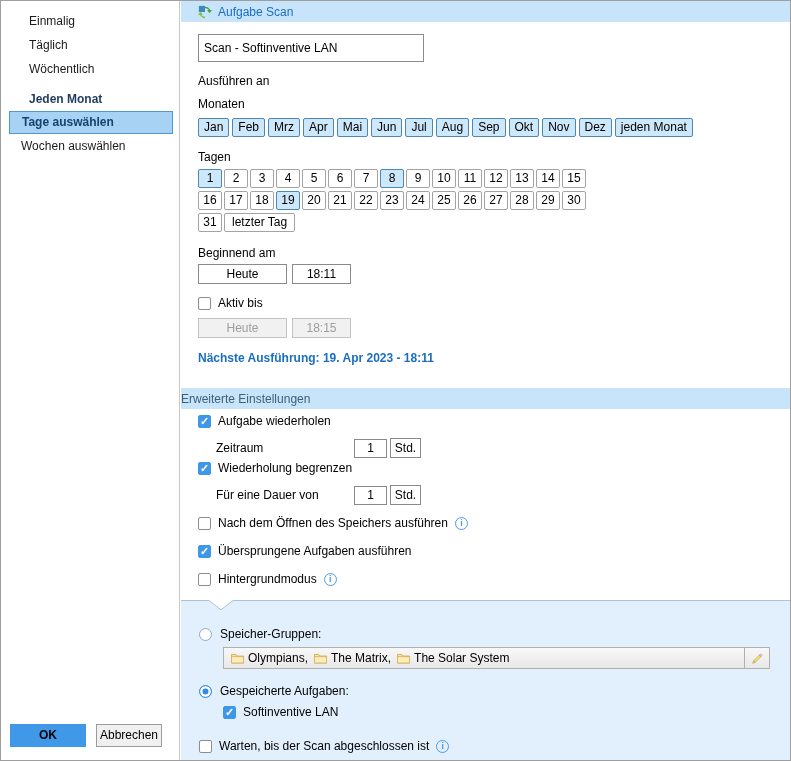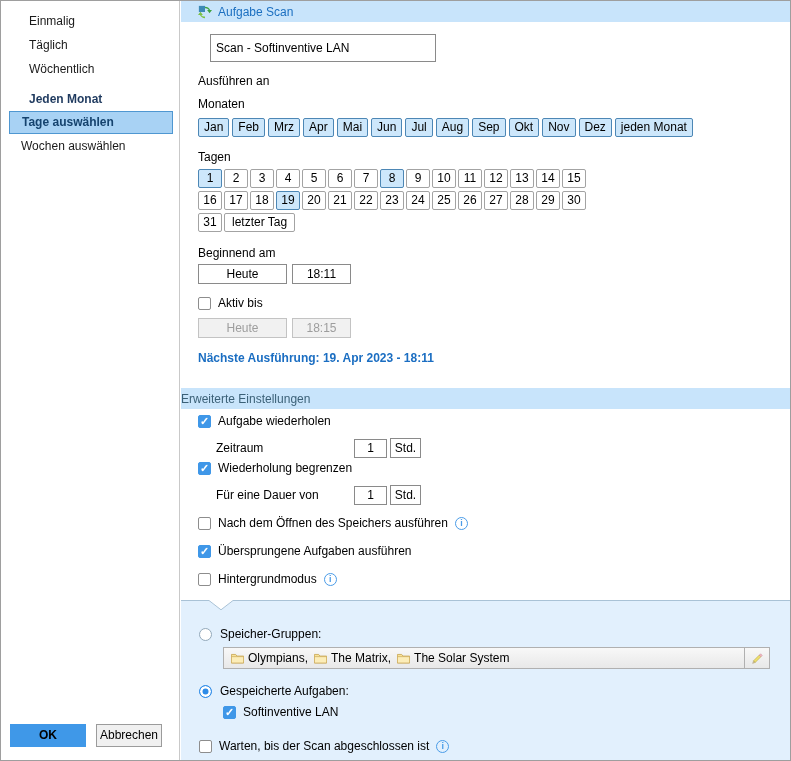--- a/index.html
+++ b/index.html
@@ -20,21 +20,21 @@
   .btn-cancel { position:absolute; left:95px; top:0; width:66px; height:23px; background:#f0f0f0; border:1px solid #9b9b9b;
             color:#000; font-size:12px; text-align:center; line-height:21px; }
 
   
   .main { position:absolute; left:180px; top:0; width:609px; height:759px; background:#fff;border-radius:28px; }
   .row { position:absolute; left:17px; display:flex; align-items:center; }
 
   .headerbar { position:absolute; left:0; top:0; width:609px; height:21px; background:#c8e4fb; display:flex; align-items:center; padding-left:17px; }
   .headerbar .title { color:#1b6fc0; margin-left:6px; }
 
-  .name-input { position:absolute; left:29px; top:33px; width:226px; height:28px; border:1px solid #8a8a8a; background:#fff;
+  .name-input { position:absolute; left:17px; top:33px; width:226px; height:28px; border:1px solid #8a8a8a; background:#fff;
                 font-family:"Liberation Sans",sans-serif; font-size:12px; padding:12px 5px; color:#000; }
 
   .lbl { color:#000000; }
 
   .monthbtn { background:#cde7fb; border:1px solid #4d87b5; border-radius:2px; padding:2px 5px; margin-right:3px;
               font-size:12px; color:#000; text-align:right; height:19px; line-height:13px; }
   .daybtn { background:#fff; border:1px solid #a3a3a3; border-radius:2px; width:24px; margin-right:2px;
             font-size:12px; color:#000; text-align:center; height:19px; line-height:13px; padding:2px 0; }
   .daybtn.wide { width:auto; padding:2px 7px; }
   .daybtn.sel { background:#cde7fb; border-color:#4d87b5; }

